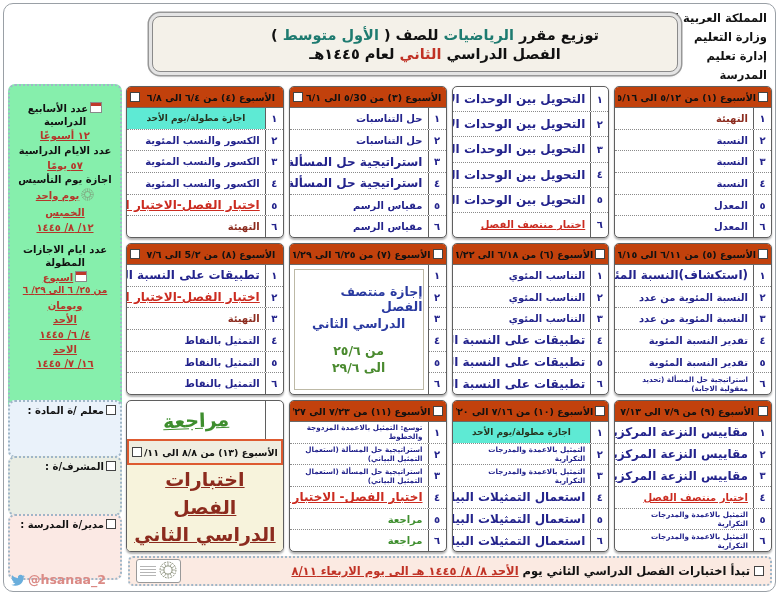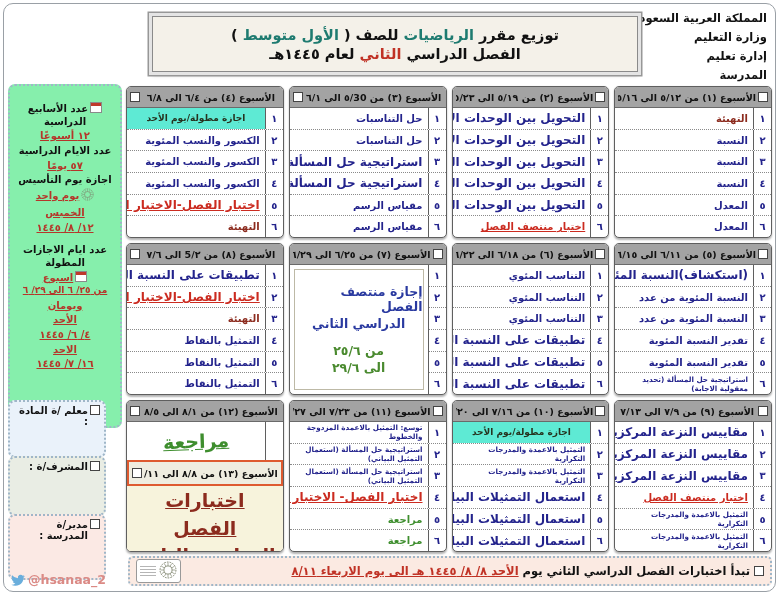--- a/index.html
+++ b/index.html
@@ -5,55 +5,55 @@
   html,body{margin:0;padding:0;background:#fff;}
   .page{position:relative;width:779px;height:595px;background:#fff;overflow:hidden;
         font-family:"DejaVu Sans",sans-serif;direction:rtl;color:#111;}
   .frame{position:absolute;inset:3px;border:1.5px solid #9aa0a6;border-radius:10px;pointer-events:none;}
 
   
   .ministry{position:absolute;top:9px;right:12px;text-align:right;font-size:11.5px;font-weight:bold;line-height:19px;}
 
   
   .title-box{position:absolute;top:16px;left:152px;width:484px;height:54px;background:#F4F1E9;
-             border:1px solid #8a8a8a;border-radius:0;
+             border:1px solid #8a8a8a;border-radius:8px;
              box-shadow:0 0 0 3px #E4E4E4,0 0 0 4.5px #979797,0 3px 4px rgba(0,0,0,.3);
              display:flex;flex-direction:column;justify-content:center;align-items:center;gap:3px;
-             font-size:14.5px;font-weight:bold;}
+             font-size:14.5px;font-weight:bold;padding-left:40px;}
   .teal{color:#1E7B70;} .red-t{color:#C03225;}
 
   
   .sidebar{position:absolute;top:84px;left:8px;width:114px;height:505px;}
   .stats-box{position:absolute;top:0;left:0;right:0;height:312px;background:#86efac;
              border:2px dotted #9FB6C8;border-radius:7px;padding:14px 3px;text-align:center;
              font-weight:bold;font-size:10px;line-height:1.32;overflow:hidden;}
   .stat{margin:1.5px 0;}
   .stat.value{color:#B5362A;text-decoration:underline;}
   .stat.spaced{margin-top:9px;text-align:center;}
   .stat.tight{font-size:9px;white-space:nowrap;}
   .cal{display:inline-block;width:10px;height:9px;border:1px solid #8a8a8a;background:#fff;
        vertical-align:-1px;margin-left:2px;position:relative;}
   .cal::before{content:"";position:absolute;top:0;left:0;right:0;height:3px;background:#C0392B;}
-  .sig-box{position:absolute;left:0;right:16px;border:2px dotted #9FB6C8;border-radius:7px;
+  .sig-box{position:absolute;left:0;right:0;border:2px dotted #9FB6C8;border-radius:7px;
            padding:3px 4px;font-size:10px;font-weight:bold;text-align:right;display:flex;gap:2px;align-items:flex-start;}
   .sig-teacher{top:316px;height:48px;background:#EAF2FA;}
   .sig-supervisor{top:372px;height:50px;background:#E9EDE4;}
   .sig-principal{top:430px;height:56px;background:#FBE9E4;}
   .twitter{position:absolute;bottom:2px;left:2px;display:flex;align-items:center;gap:3px;direction:ltr;
            font-size:12.5px;font-weight:bold;color:#DB8A85;}
   .wm{position:absolute;top:142px;left:14px;width:76px;height:76px;opacity:.14;pointer-events:none;
       border:3px solid #E06080;border-radius:50%;display:flex;align-items:center;justify-content:center;
       font-size:42px;color:#E06080;font-weight:bold;transform:rotate(-12deg);}
 
   
   .grid{position:absolute;top:86px;left:126px;width:646px;height:466px;display:grid;
         grid-template-columns:repeat(4,1fr);grid-template-rows:repeat(3,1fr);gap:5px;}
   .card{border:1.2px solid #5f5f5f;border-radius:5px;overflow:hidden;background:#fff;display:flex;
         flex-direction:column;box-shadow:0 1.5px 2px rgba(0,0,0,.3);}
-  .card-head{height:20px;flex:0 0 20px;background:#a3a3a3;border-bottom:1px solid #6a6a6a;display:flex;
+  .card-head{height:20px;flex:0 0 20px;background:#c2410c;border-bottom:1px solid #6a6a6a;display:flex;
              align-items:center;padding:0 3px;gap:2px;font-size:9.5px;font-weight:bold;}
   .wk-label{flex:1;text-align:center;white-space:nowrap;overflow:hidden;}
   .cbx{width:8px;height:8px;border:1px solid #444;background:#fff;flex:0 0 8px;}
   .card-body{flex:1;display:flex;flex-direction:column;}
   .crow{flex:1;display:flex;align-items:stretch;border-top:1px dotted #8a8a8a;}
   .crow:first-child{border-top:none;}
   .cnum{flex:0 0 17px;display:flex;align-items:center;justify-content:center;font-size:10px;
         font-weight:bold;color:#23238C;border-left:1px solid #5f5f5f;}
   .ctxt{flex:1;display:flex;align-items:center;justify-content:flex-start;padding:0 5px;font-size:10px;
         font-weight:bold;color:#23238C;overflow:hidden;white-space:nowrap;}
@@ -199,24 +199,20 @@
             <span class="cnum">٥</span>
             <span class="ctxt">المعدل</span>
           </div>
           <div class="crow">
             <span class="cnum">٦</span>
             <span class="ctxt">المعدل</span>
           </div>
         </div>
       </div>
       <div class="card">
-        <div class="card-head">
-          <span class="cbx"></span>
-          <span class="wk-label">الأسبوع (٢) من ٥/١٩ الى ٥/٢٣</span>
-        </div>
         <div class="card-body">
           <div class="crow">
             <span class="cnum">١</span>
             <span class="ctxt sz-m">التحويل بين الوحدات الانجليزية</span>
           </div>
           <div class="crow">
             <span class="cnum">٢</span>
             <span class="ctxt sz-m">التحويل بين الوحدات الانجليزية</span>
           </div>
           <div class="crow">
@@ -510,24 +506,20 @@
             <span class="cnum">٥</span>
             <span class="ctxt t-green">مراجعة</span>
           </div>
           <div class="crow">
             <span class="cnum">٦</span>
             <span class="ctxt t-green">مراجعة</span>
           </div>
         </div>
       </div>
       <div class="card combo">
-        <div class="card-head">
-          <span class="wk-label">الأسبوع (١٢) من ٨/١ الى ٨/٥</span>
-          <span class="cbx"></span>
-        </div>
         <div class="review-body">
           <div class="review-numcol"></div>
           <div class="review-cell">
             <span class="review-text">مراجعة</span>
           </div>
         </div>
         <div class="finals-head">
           <span class="wk-label">الأسبوع (١٣) من ٨/٨ الى ٨/١١</span>
           <span class="cbx"></span>
         </div>

